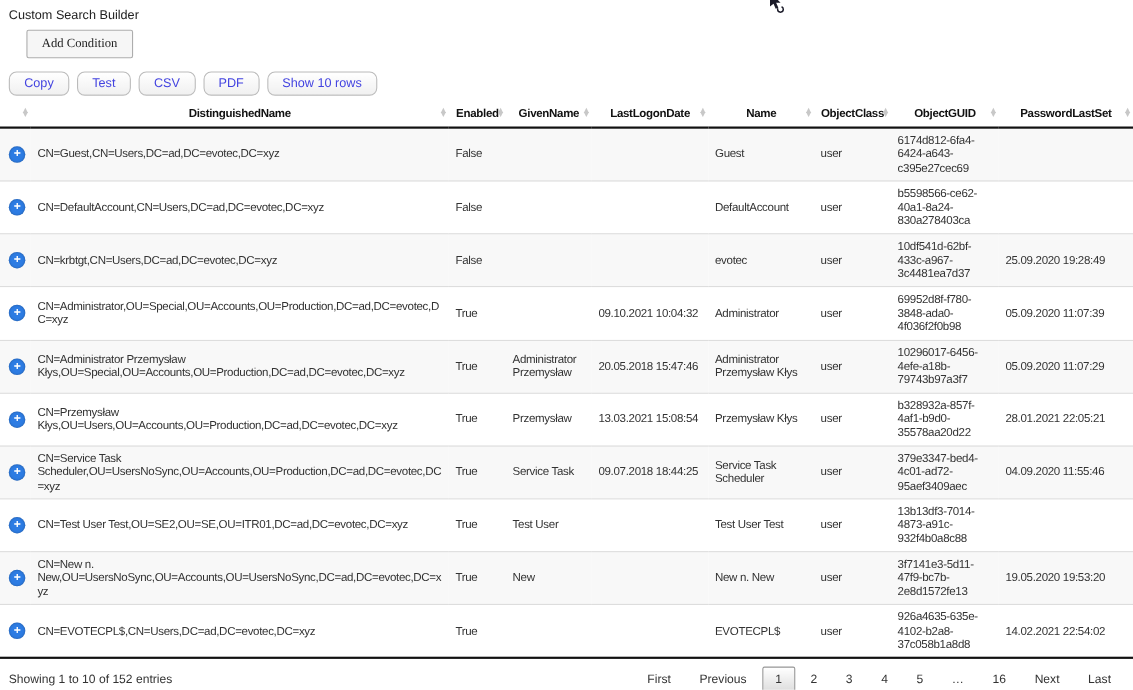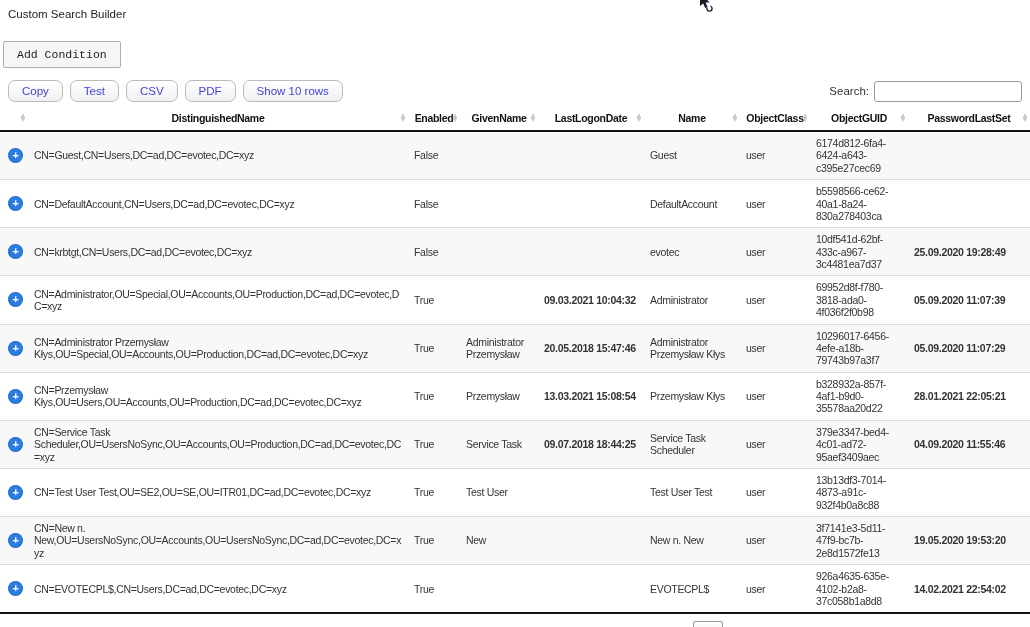--- a/index.html
+++ b/index.html
@@ -5,26 +5,26 @@
   * { box-sizing: border-box; }
   html,body { margin:0; padding:0; }
   body {
     width:1030px; height:627px; overflow:hidden;
     background:#fff; color:#333;
     font-family:"Liberation Sans", sans-serif;
     position:relative;
   }
   .cursor-icon { position:absolute; left:697px; top:-7px; width:16px; height:20px; color:#1a1a28; }
 
-  .page-title { margin:8px 0 21px 8px; font-size:11.5px; color:#222; }
+  .page-title { margin:8px 0 7px 8px; font-size:11.5px; color:#222; }
 
   .add-condition-btn {
-    margin-left:3px; padding:6px 13px; font-size:11.5px; color:#222;
+    margin-left:24px; padding:6px 13px; font-size:11.5px; color:#222;
     background:#f6f6f6; border:1px solid #adadad; border-radius:2px;
-    font-family:Liberation Mono, monospace; cursor:pointer;
+    font-family:Liberation Serif, serif; cursor:pointer;
   }
 
   .toolbar { margin:12px 8px 0 8px; display:flex; align-items:center;gap:42px; }
   .dt-button {
     margin-right:7px; padding:4px 13px; font-size:11.5px;
     color:#4343e0; background:linear-gradient(to bottom,#ffffff,#f0f0f0);
     border:1px solid #bbb; border-radius:7px; cursor:pointer;
     font-family:"Liberation Sans", sans-serif;
   }
   .search-wrap { margin-left:auto; display:flex; align-items:center; font-size:11.5px; color:#333; }
@@ -45,21 +45,21 @@
   .sort-arrows {
     position:absolute; right:1px; top:50%; transform:translateY(-50%);
     display:flex; flex-direction:column; line-height:0.55; font-size:8px; color:#c8c8c8;
     letter-spacing:0;
   }
   tbody tr { border-bottom:1px solid #ddd; }
   tbody tr:nth-child(odd) { background:#f8f8f8; }
   tbody tr:last-child { border-bottom:none; }
   td { padding:5px 6px; vertical-align:middle; line-height:1.18; word-wrap:break-word; }
   td.col-control { padding-left:8px; }
-  td.nowrap { white-space:nowrap;font-weight:bold; }
+  td.nowrap { white-space:nowrap; }
   .plus-icon {
     display:inline-block; width:15px; height:15px; border-radius:50%;
     background:#2d7ce3; color:#fff; font-size:11px; font-weight:bold;
     text-align:center; line-height:14px; cursor:pointer;
     box-shadow:0 0 2px rgba(0,0,0,0.35) inset;
   }
 
   .footer-bar {
     border-top:2px solid #111; display:flex; align-items:center;
     padding:7px 8px 0 8px; font-size:11px; color:#333;
@@ -95,24 +95,20 @@
       <button class="dt-button">Copy</button>
 
       <button class="dt-button">Test</button>
 
       <button class="dt-button">CSV</button>
 
       <button class="dt-button">PDF</button>
 
       <button class="dt-button">Show 10 rows</button>
     </div>
-  <div class="search-wrap">
-    <span>Search:</span>
-    <input type="text" value="" style="">
-  </div>
 </div>
 
 <table class="data-table">
   <colgroup>
     <col style="width:28px">
       <col style="width:380px">
       <col style="width:52px">
       <col style="width:78px">
     <col style="width:106px">
       <col style="width:96px">
@@ -179,24 +175,24 @@
         <td>user</td>
         <td>10df541d-62bf-433c-a967-3c4481ea7d37</td>
         <td class="nowrap">25.09.2020 19:28:49</td>
       </tr>
 
       <tr>
         <td class="col-control"><span class="plus-icon">+</span></td>
         <td>CN=Administrator,OU=Special,OU=Accounts,OU=Production,DC=ad,DC=evotec,DC=xyz</td>
         <td>True</td>
         <td></td>
-        <td class="nowrap">09.03.2021 10:04:32</td>
+        <td class="nowrap">09.10.2021 10:04:32</td>
         <td>Administrator</td>
         <td>user</td>
-        <td>69952d8f-f780-3818-ada0-4f036f2f0b98</td>
+        <td>69952d8f-f780-3848-ada0-4f036f2f0b98</td>
         <td class="nowrap">05.09.2020 11:07:39</td>
       </tr>
 
       <tr>
         <td class="col-control"><span class="plus-icon">+</span></td>
         <td>CN=Administrator Przemysław Kłys,OU=Special,OU=Accounts,OU=Production,DC=ad,DC=evotec,DC=xyz</td>
         <td>True</td>
         <td>Administrator Przemysław</td>
         <td class="nowrap">20.05.2018 15:47:46</td>
         <td>Administrator Przemysław Kłys</td>

